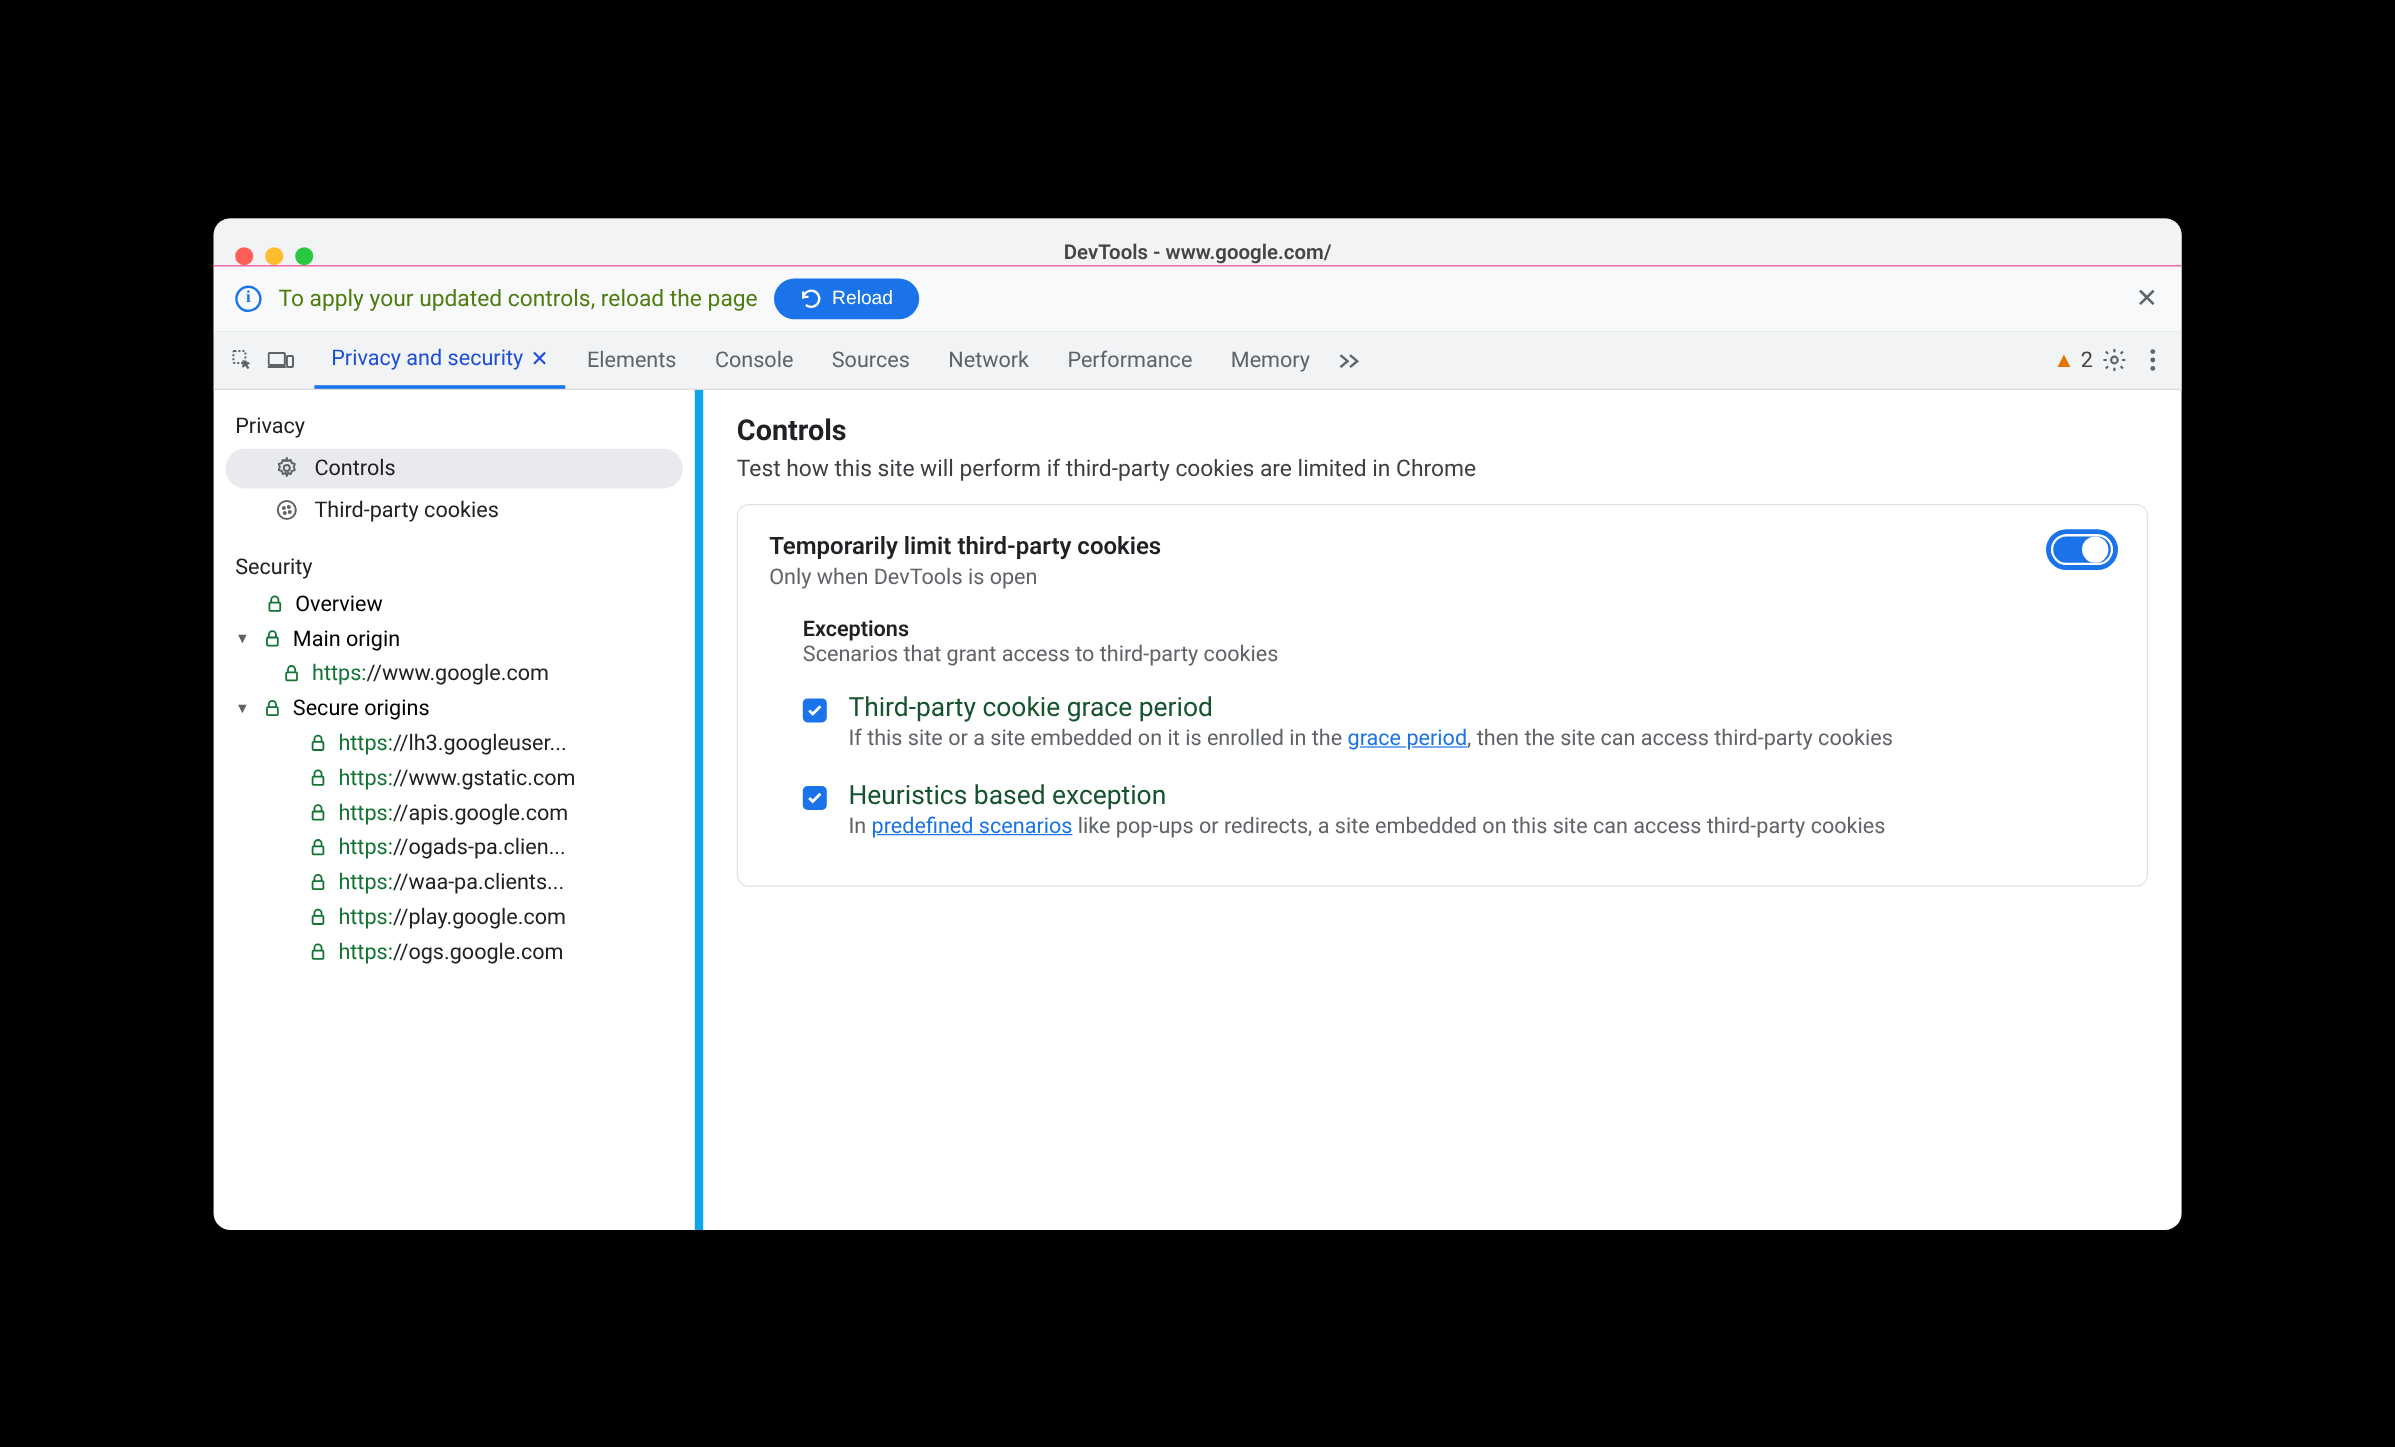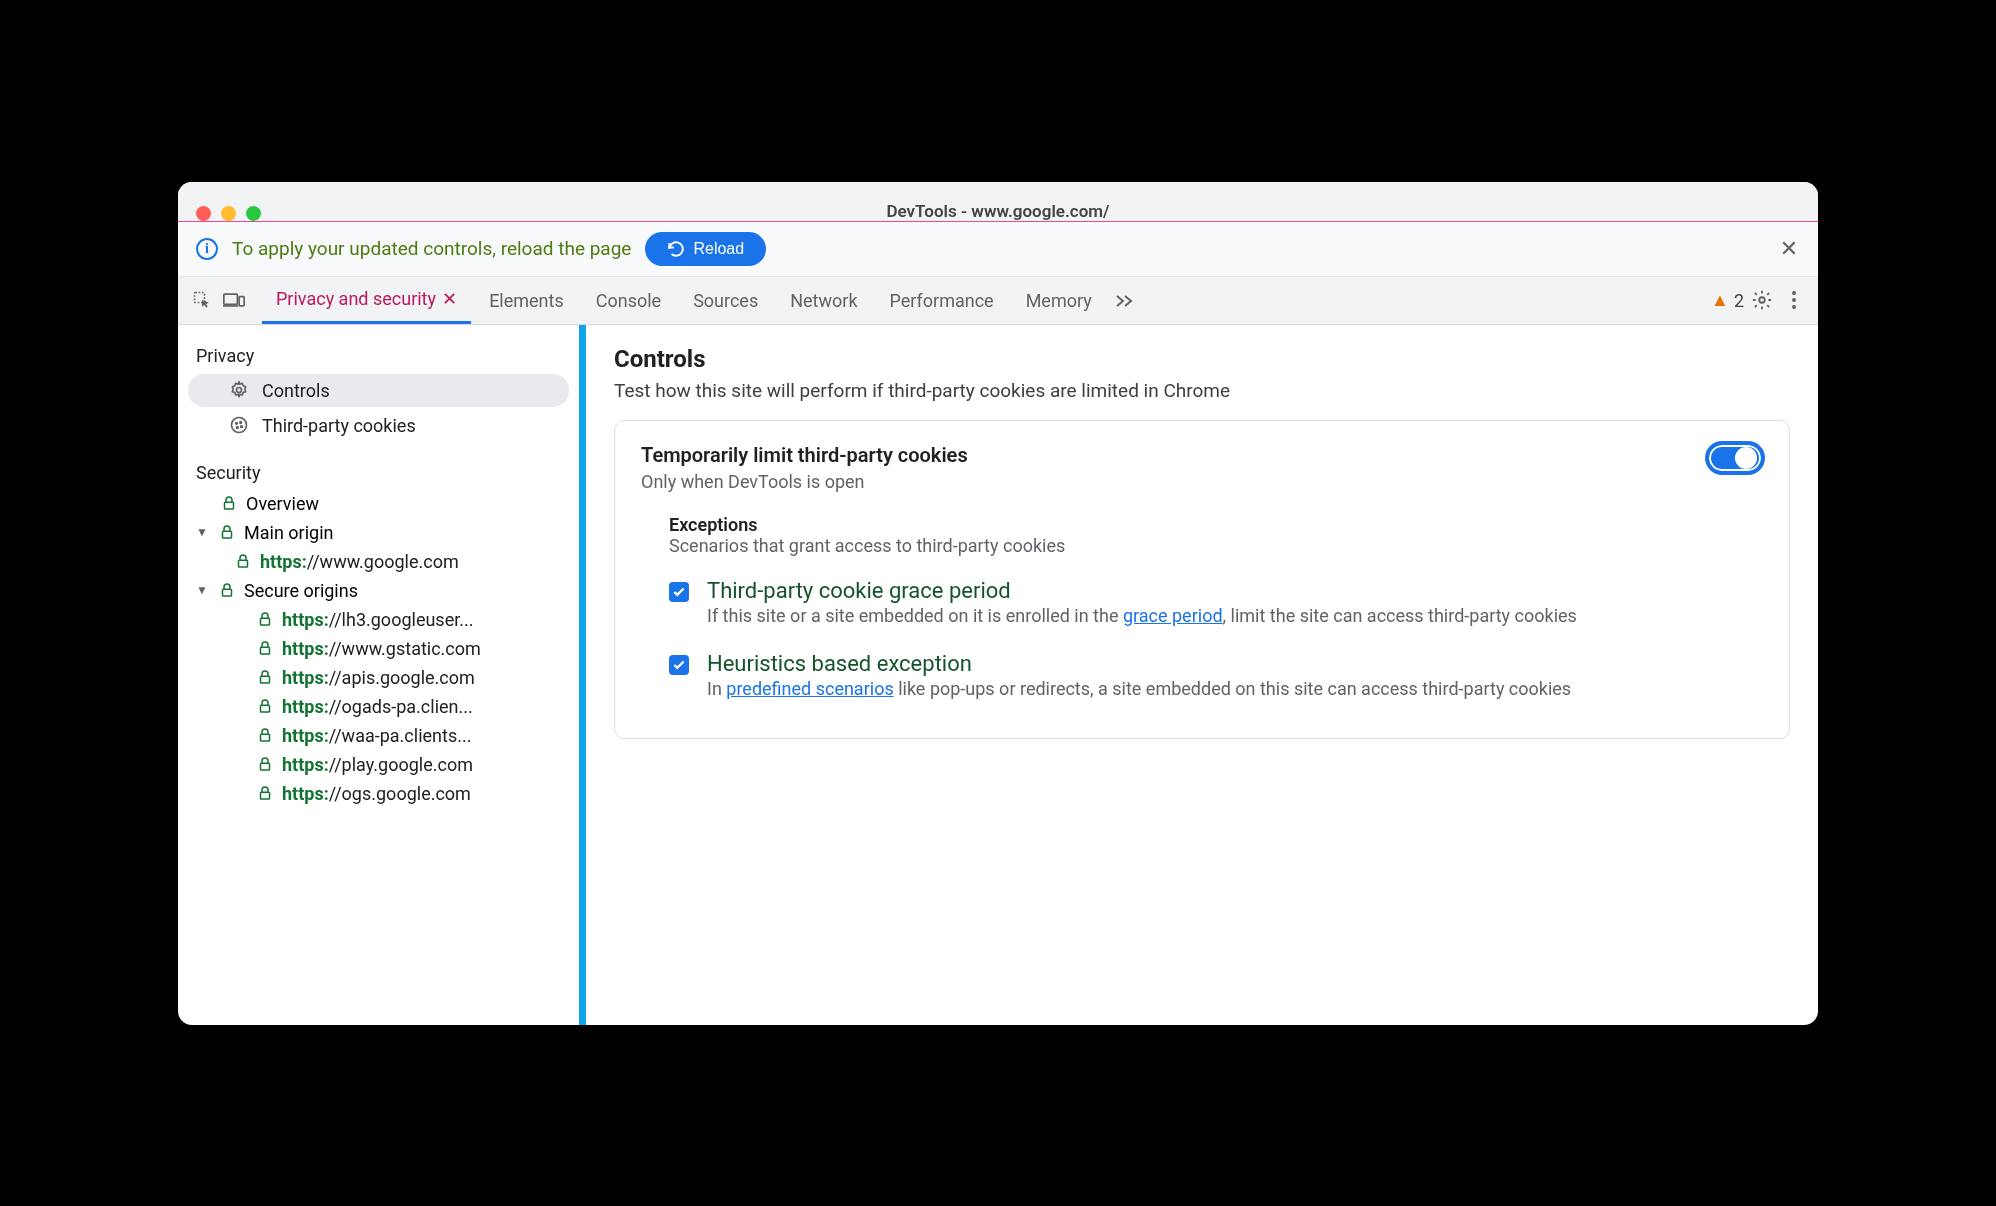--- a/index.html
+++ b/index.html
@@ -51,42 +51,42 @@
   display:flex; align-items:center;
   background:#f1f3f4;
   height: 48px;
   padding: 0 10px;
   gap: 4px;
   border-bottom:1px solid #d8dadd;
 }
 .tb-icon { width:28px; height:28px; display:flex; align-items:center; justify-content:center; color:#5f6368; cursor:pointer; }
 .tb-spacer-sm { width:6px; }
 .tab { padding: 0 14px; height:100%; display:flex; align-items:center; font-size:18px; color:#5f6368; cursor:pointer; gap:6px; }
-.tab.active { color:#be185d; border-bottom: 3px solid #1a73e8; }
+.tab.active { color:#1d4ed8; border-bottom: 3px solid #1a73e8; }
 .tab-close { font-size:18px; cursor:pointer; }
 .tabbar-grow { flex:1; }
 .warn-badge { display:flex; align-items:center; gap:5px; color:#444; font-size:18px; cursor:pointer; }
 .warn-triangle { color:#e37400; font-size:18px; }
 
 
 .body { display:flex; height: 700px; }
 .sidebar { width: 408px; border-right:7px solid #0ea5e9; padding: 14px 0; overflow:hidden auto; }
 .main { flex:1; padding: 20px 28px; overflow:auto; }
 
 .sb-heading { font-size:18px; color:#202124; padding: 6px 18px 6px 18px; }
 .sb-item { display:flex; align-items:center; gap:12px; padding: 6px 10px 6px 40px; font-size:18px; color:#202124; cursor:pointer; border-radius: 16px; margin: 2px 10px; }
 .sb-item.selected { background:#e8eaed; }
 .sb-item .icon { width:22px; display:flex; justify-content:center; color:#5f6368; }
 
 .tree-row { display:flex; align-items:center; gap:8px; padding: 4px 10px 4px 18px; font-size:18px; cursor:pointer; }
 .tree-row .caret { width:14px; color:#5f6368; font-size:12px; }
 .tree-row .lock { color:#137333; }
 .tree-row.child { padding-left: 56px; }
 .tree-row.grandchild { padding-left: 78px; }
-.origin-scheme { color:#137333; font-weight:700;margin-top:20px; }
+.origin-scheme { color:#137333; font-weight:400;margin-top:20px; }
 .origin-host { color:#202124; }
 
 
 .main h2 { font-size:24px; font-weight:700; color:#202124; margin-bottom: 6px; }
 .main-sub { font-size:19px; color:#3c4043; margin-bottom: 18px; }
 .card { border:1px solid #e0e0e0; border-radius:10px; padding: 22px 26px; }
 .card-header { display:flex; align-items:flex-start; }
 .card-header-text { flex:1; }
 .card-title { font-size:20px; font-weight:600; color:#202124; }
 .card-sub { font-size:18px; color:#5f6368; margin-top:4px; }
@@ -356,21 +356,21 @@
 
         <div class="exception">
           <div class="checkbox">
             <svg viewBox="0 0 24 24" fill="none" stroke="#fff" stroke-width="4">
                 <path d="M4 12l5 5L20 6"></path>
               </svg>
           </div>
           <div class="exc-body">
             <div class="exc-title">Third-party cookie grace period</div>
             <div class="exc-desc">
-              <span>If this site or a site embedded on it is enrolled in the </span><a>grace period</a><span>, limit the site can access third-party cookies</span>
+              <span>If this site or a site embedded on it is enrolled in the </span><a>grace period</a><span>, then the site can access third-party cookies</span>
             </div>
           </div>
         </div>
 
         <div class="exception">
           <div class="checkbox">
             <svg viewBox="0 0 24 24" fill="none" stroke="#fff" stroke-width="4">
                 <path d="M4 12l5 5L20 6"></path>
               </svg>
           </div>

